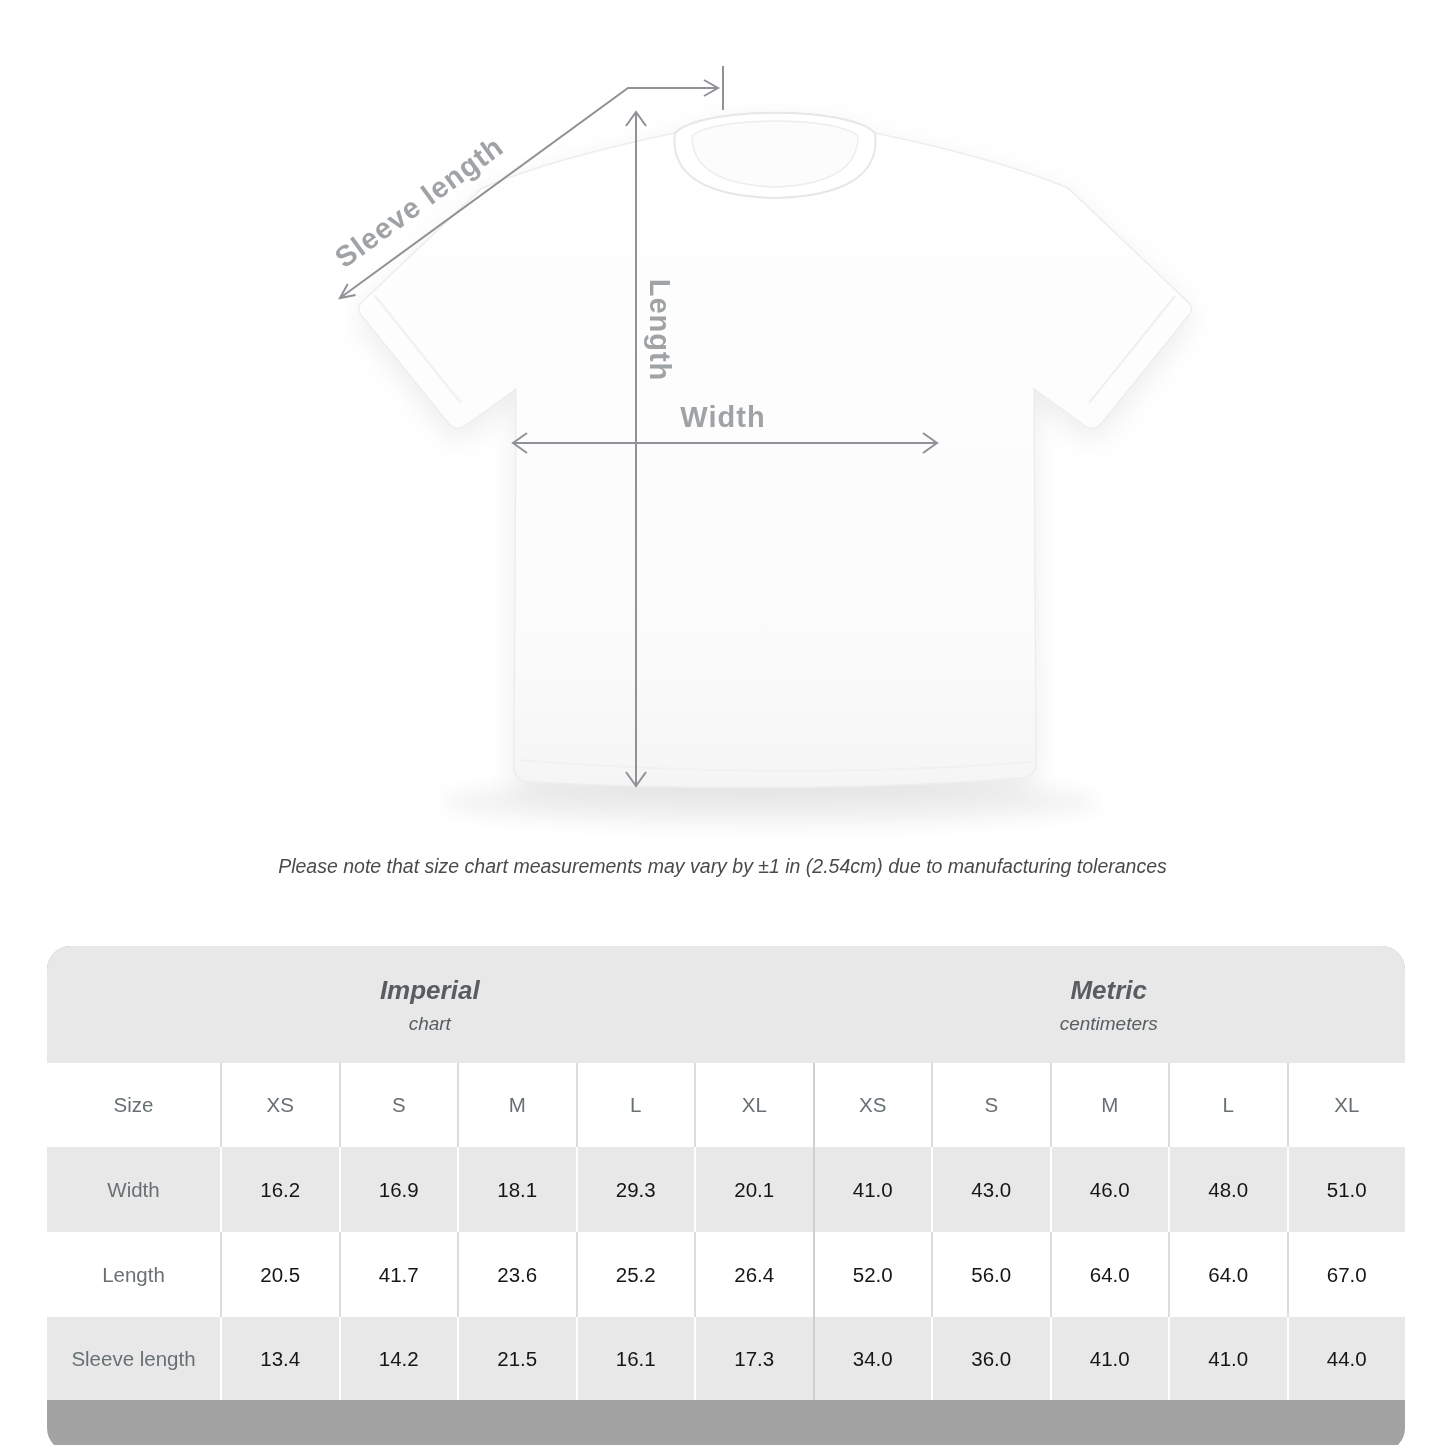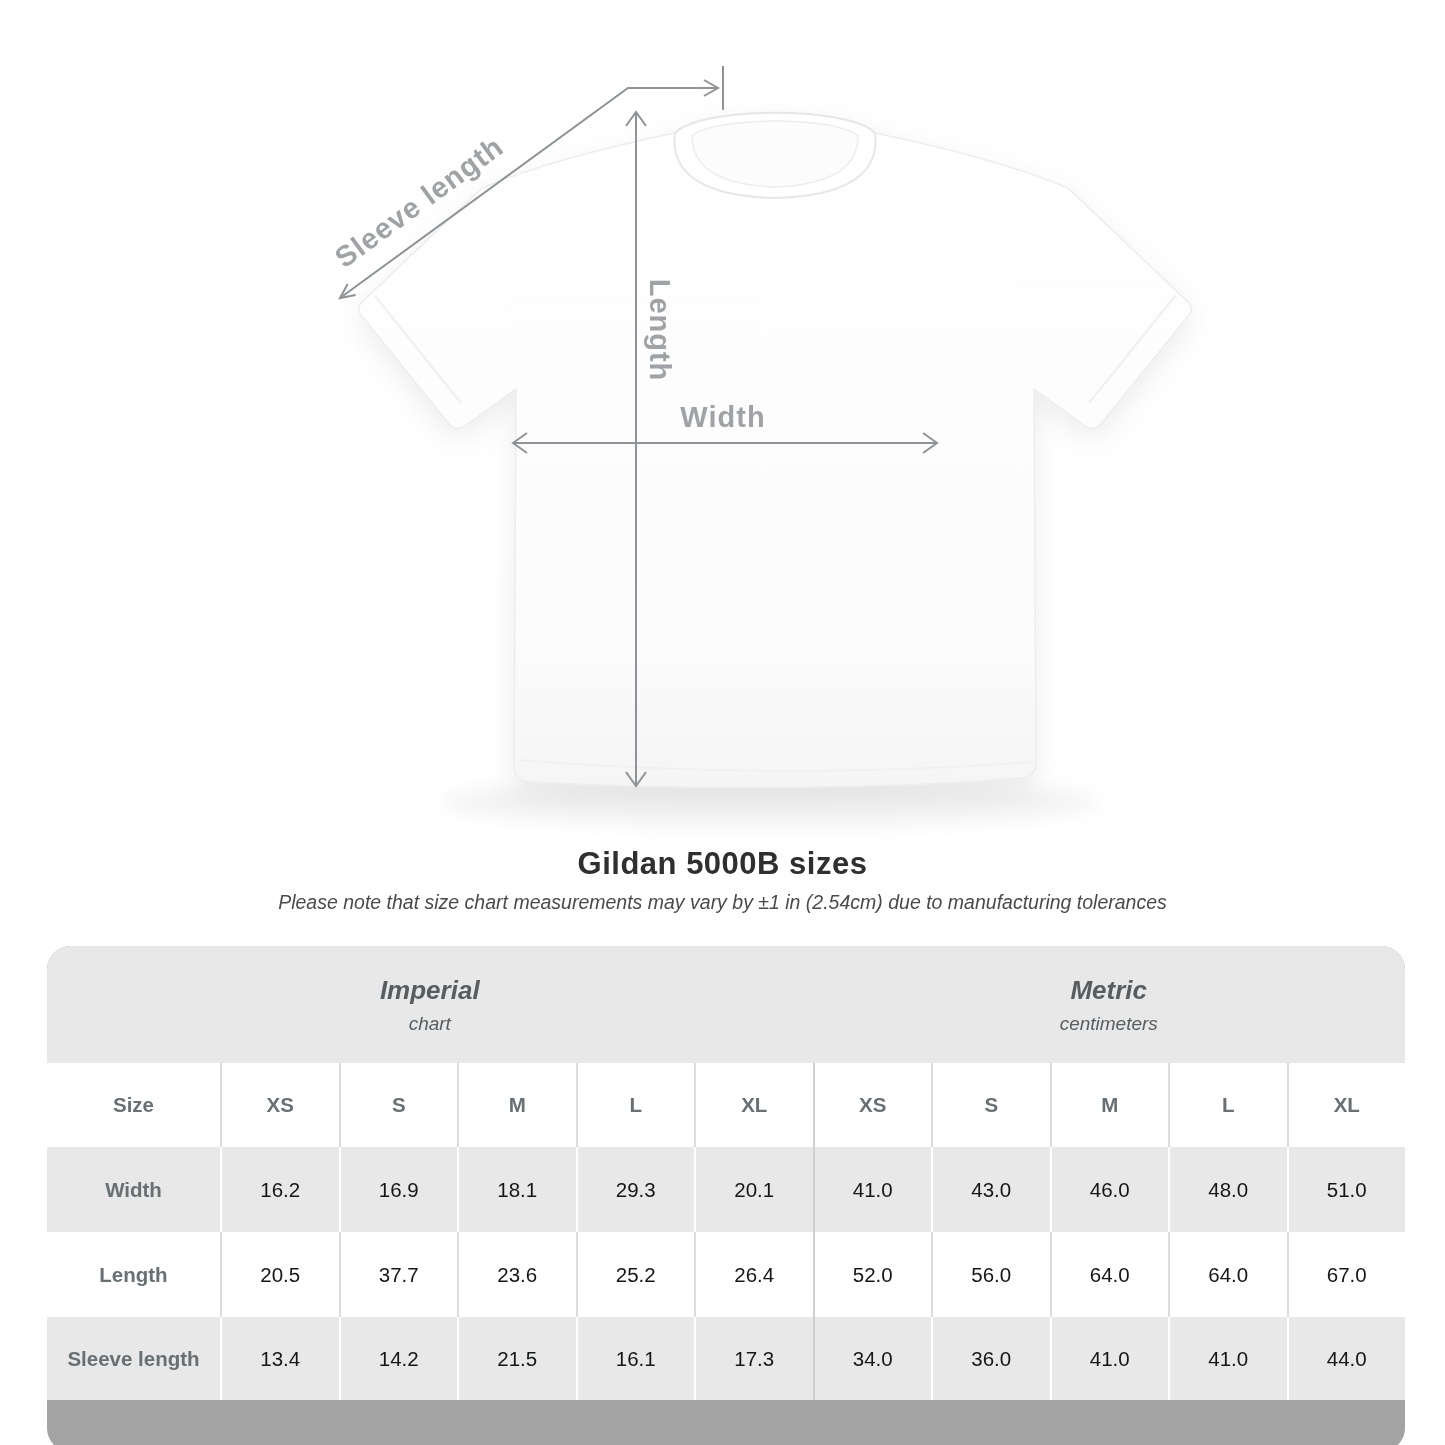--- a/index.html
+++ b/index.html
@@ -41,21 +41,21 @@
   .unit-cell.imperial{grid-column:1 / span 6;}
   .unit-cell.metric{grid-column:7 / span 5;}
   .unit-name{font-size:26px;font-weight:bold;font-style:italic;color:#575d61;}
   .unit-sub{font-size:19px;font-style:italic;color:#575d61;}
   .grid{
     display:grid;grid-template-columns:173px repeat(10,1fr);
     grid-template-rows:84px 85px 85px 83px;
   }
   .cell{display:flex;align-items:center;justify-content:center;font-size:20.5px;background:#ffffff;}
   .cell.r-gray{background:#e8e8e8;}
-  .cell.head,.cell.rowlabel{font-weight:bold;color:#687074;}
+  .cell.head,.cell.rowlabel{font-weight:normal;color:#687074;}
   .cell.val{color:#151618;}
   .cell.sep{border-left:2px solid #dcdcdc;}
   .cell.r-gray.sep{border-left-color:#ffffff;}
   .cell.metric-sep{border-left-color:#cfcfcf;}
   .cell.r-gray.metric-sep{border-left-color:#cfcfcf;}
 </style>
 </head>
 <body>
 
 <div class="page">
@@ -120,21 +120,20 @@
       <path class="measure-line" d="M 355.6 295 L 340 298 L 347.7 284.1"></path>
       <path class="measure-line" d="M 723 66 L 723 110"></path>
     </g>
 
     <text class="measure-label" x="425" y="210" text-anchor="middle" transform="rotate(-36.2 425 210)" fill="#97999c">Sleeve length</text>
     <text class="measure-label" x="650" y="330" text-anchor="middle" transform="rotate(90 650 330)">Length</text>
     <text class="measure-label" x="723" y="427" text-anchor="middle">Width</text>
   </svg>
 
   <div class="heading">
-    <h1>Gildan 5000B sizes</h1>
     <p>Please note that size chart measurements may vary by ±1 in (2.54cm) due to manufacturing tolerances</p>
   </div>
 
   <div class="size-table">
     <div class="unit-band">
       <div class="unit-cell imperial">
         <div class="unit-name">Imperial</div>
         <div class="unit-sub">chart</div>
       </div>
       <div class="unit-cell metric">
@@ -160,21 +159,21 @@
         <div class="cell r-gray val sep">18.1</div>
         <div class="cell r-gray val sep">29.3</div>
         <div class="cell r-gray val sep">20.1</div>
         <div class="cell r-gray val sep metric-sep">41.0</div>
         <div class="cell r-gray val sep">43.0</div>
         <div class="cell r-gray val sep">46.0</div>
         <div class="cell r-gray val sep">48.0</div>
         <div class="cell r-gray val sep">51.0</div>
         <div class="cell r-white rowlabel">Length</div>
         <div class="cell r-white val sep">20.5</div>
-        <div class="cell r-white val sep">37.7</div>
+        <div class="cell r-white val sep">41.7</div>
         <div class="cell r-white val sep">23.6</div>
         <div class="cell r-white val sep">25.2</div>
         <div class="cell r-white val sep">26.4</div>
         <div class="cell r-white val sep metric-sep">52.0</div>
         <div class="cell r-white val sep">56.0</div>
         <div class="cell r-white val sep">64.0</div>
         <div class="cell r-white val sep">64.0</div>
         <div class="cell r-white val sep">67.0</div>
         <div class="cell r-gray rowlabel">Sleeve length</div>
         <div class="cell r-gray val sep">13.4</div>

